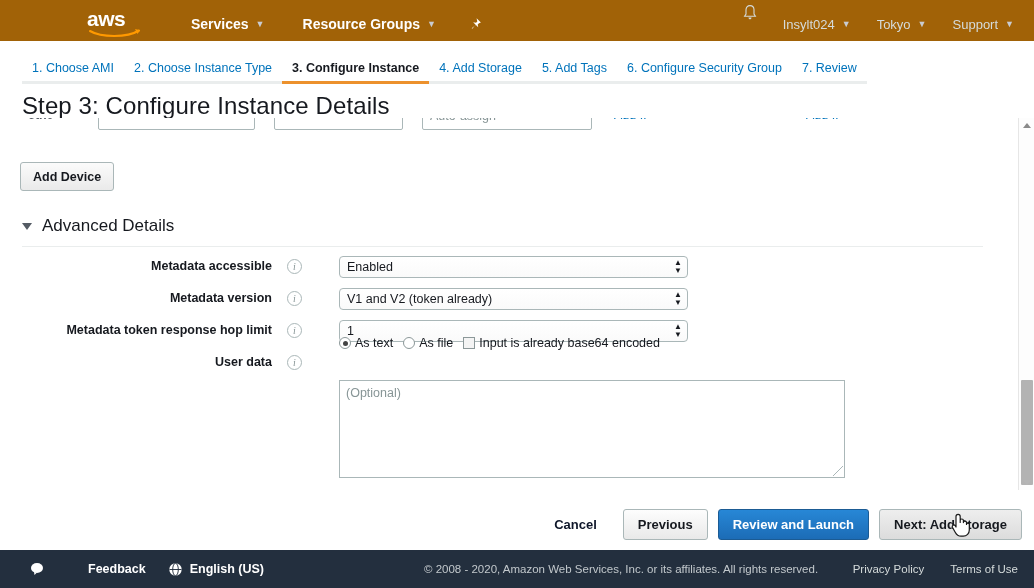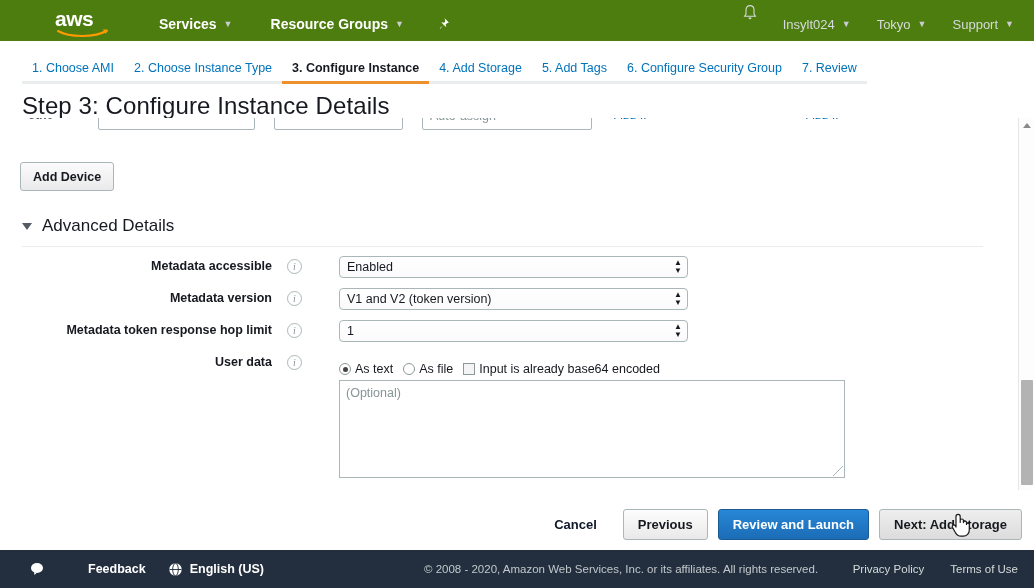--- a/index.html
+++ b/index.html
@@ -8,22 +8,22 @@
     width: 1034px; height: 588px;
     overflow: hidden;
     background: #fff;
     font-family: "Liberation Sans", sans-serif;
   }
 
   
   #topnav {
     position: absolute; left: 0; top: 0;
     width: 1034px; height: 48px;
-    background: #4d7c0f;
-    display: flex; align-items: center;
+    background: #a16207;
+    display: flex; align-items: center; padding-left: 32px;
   }
   #aws-logo {
     margin-left: 55px; width: 58px; height: 30px;
     position: relative;
   }
   #aws-logo .wordmark {
     color: #fff; font-size: 21px; font-weight: 700;
     letter-spacing: -0.5px; line-height: 20px;
     font-family: "Liberation Sans", sans-serif;
   }
@@ -173,21 +173,21 @@
   .sel .arrows {
     position: absolute; right: 5px; top: 2px;
     font-size: 11px; line-height: 8px; color: #16191f;
     text-align: center;
   }
   .sel .arrows .a1 { display: block; font-size: 8px; line-height: 8px; }
   .sel .arrows .a2 { display: block; font-size: 8px; line-height: 8px; }
 
   
   #userdata-controls {
-    position: absolute; left: 339px; top: 244px;
+    position: absolute; left: 339px; top: 218px;
     display: flex; align-items: center;
     font-size: 12.5px; color: #16191f;
   }
   .radio {
     width: 12px; height: 12px; border-radius: 50%;
     border: 1px solid #8c9899; background: #fff;
     margin-right: 4px; position: relative; cursor: pointer;
     flex: 0 0 auto;
   }
   .radio.checked::after {
@@ -403,21 +403,21 @@
             <span class="a1">▲</span>
             <span class="a2">▼</span>
           </span>
       </div>
     </div>
 
     <div class="frow" style="top:170px;">
       <div class="label-wrap">Metadata version</div>
       <div class="info-icon">i</div>
       <div class="sel">
-        <span class="val">V1 and V2 (token version)</span>
+        <span class="val">V1 and V2 (token already)</span>
         <span class="arrows">
             <span class="a1">▲</span>
             <span class="a2">▼</span>
           </span>
       </div>
     </div>
 
     <div class="frow" style="top:202px;">
       <div class="label-wrap">Metadata token response hop limit</div>
       <div class="info-icon">i</div>

